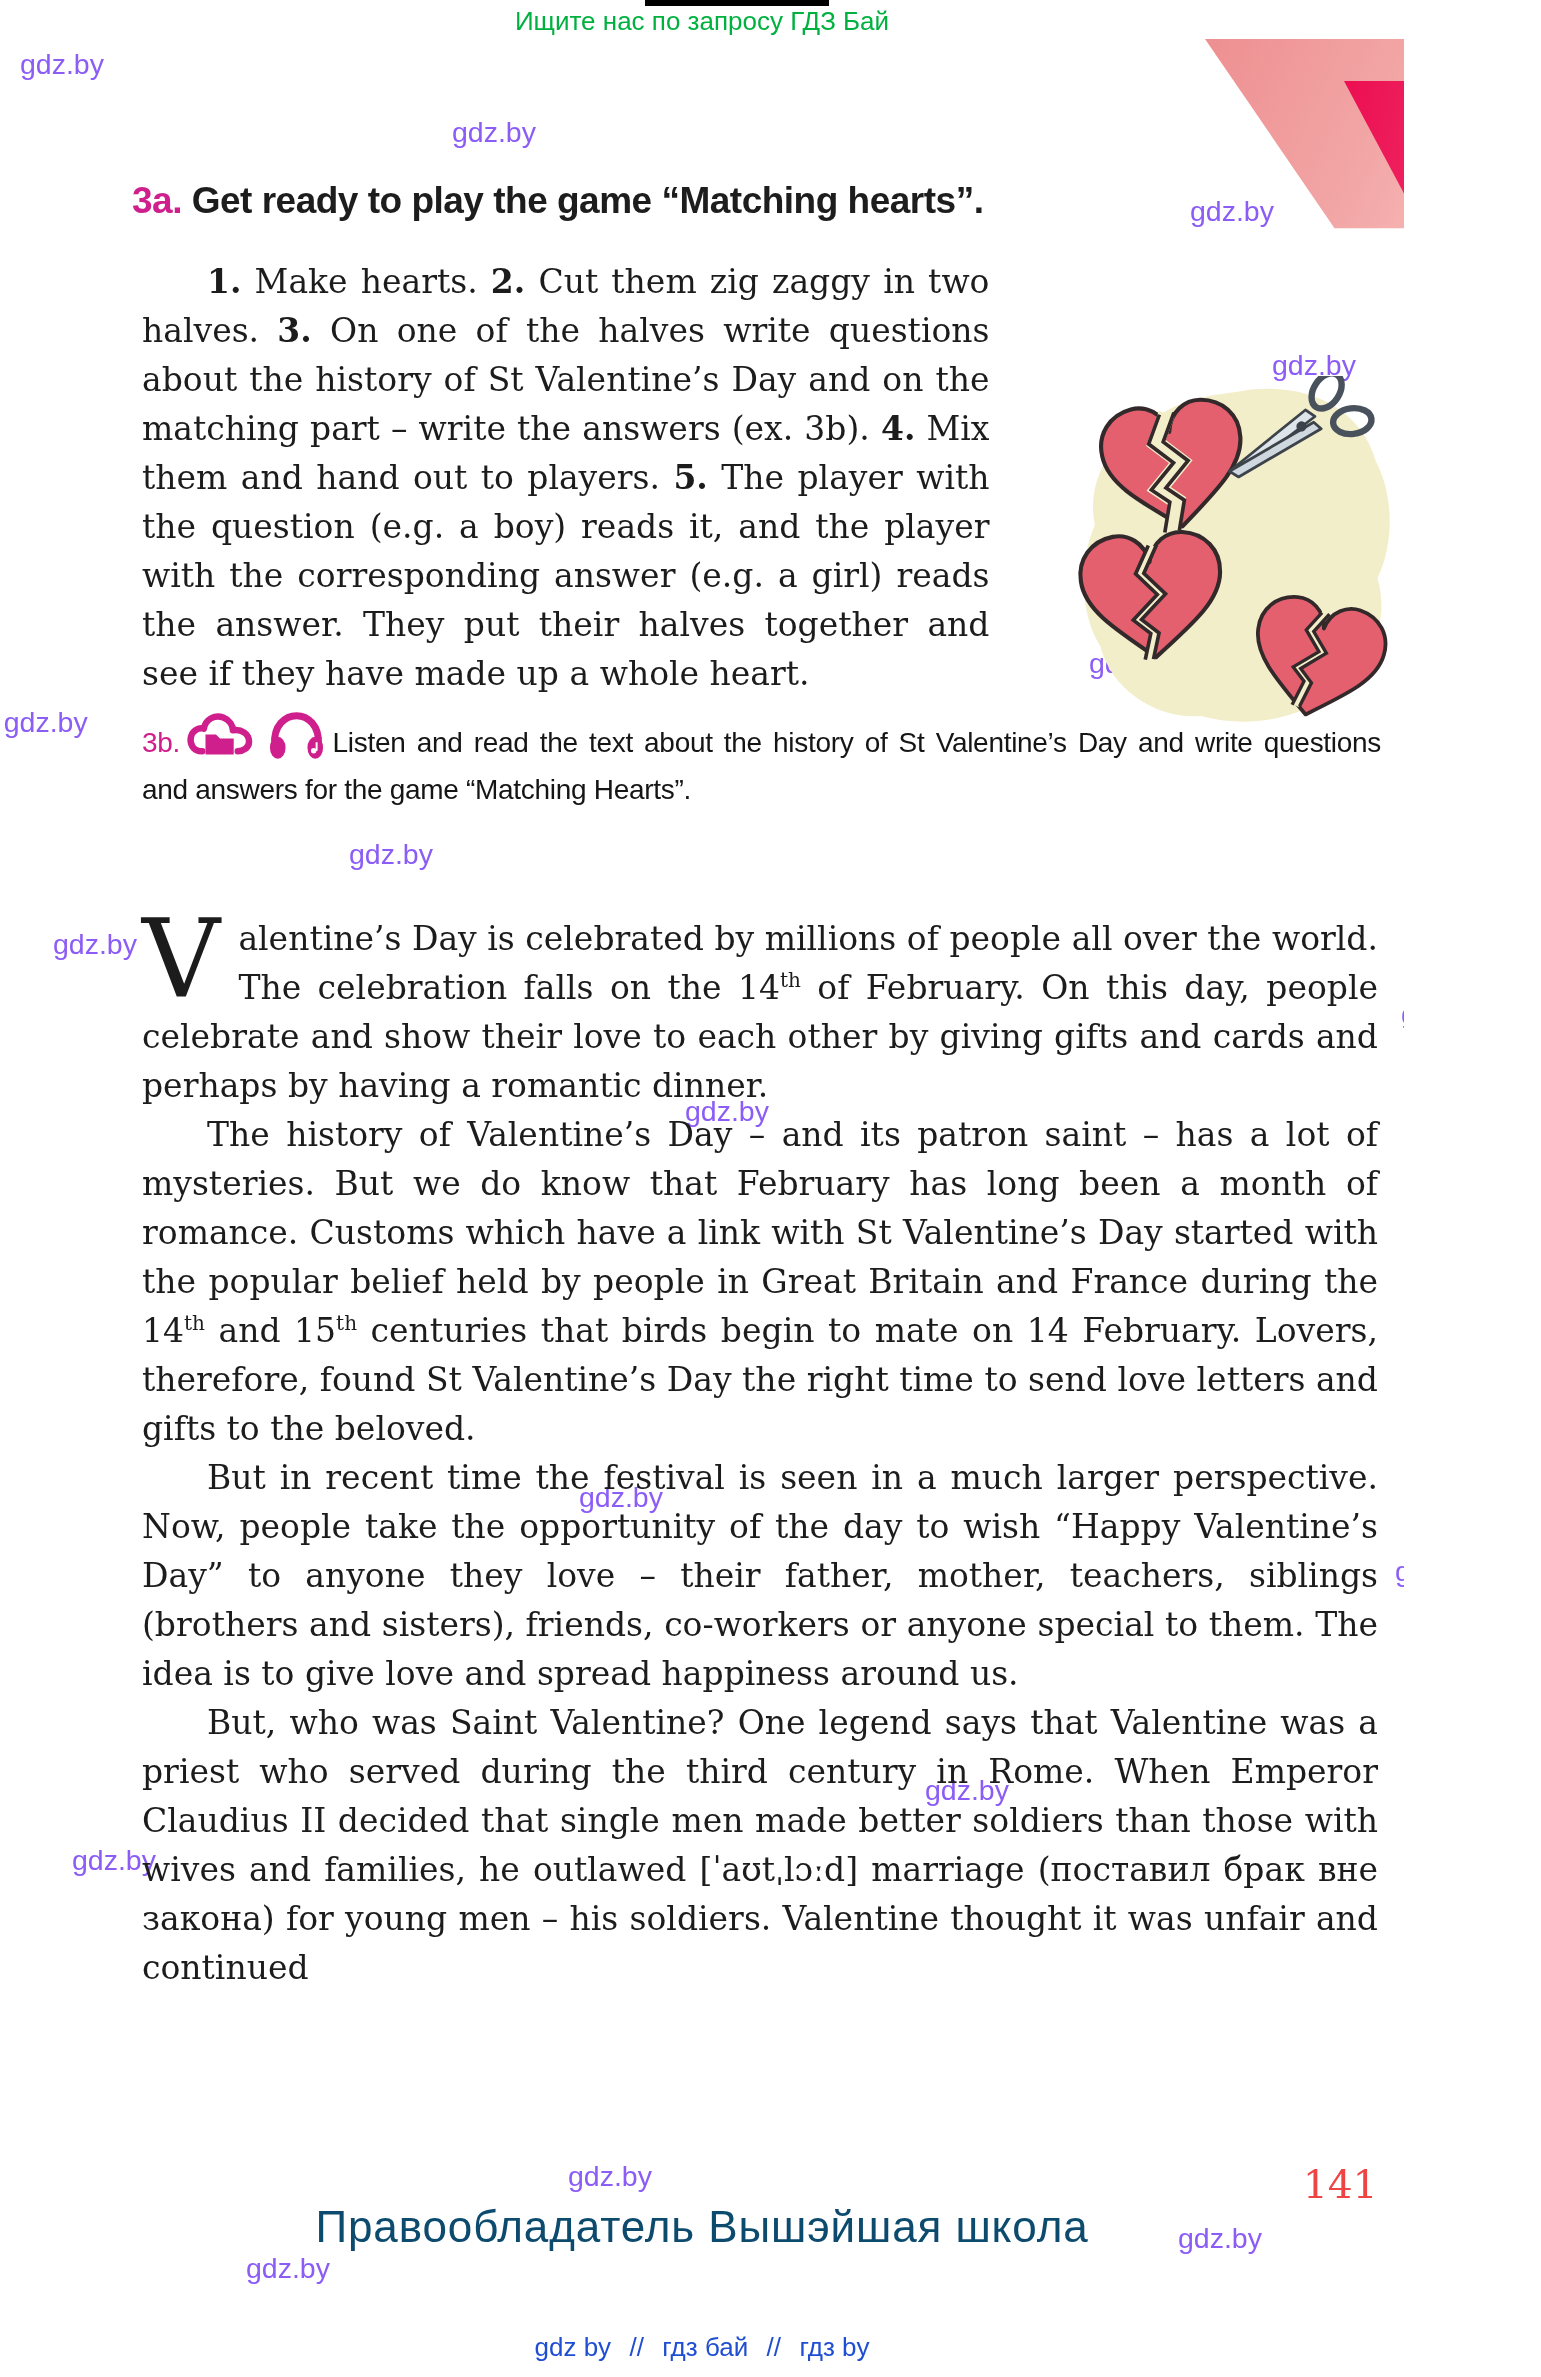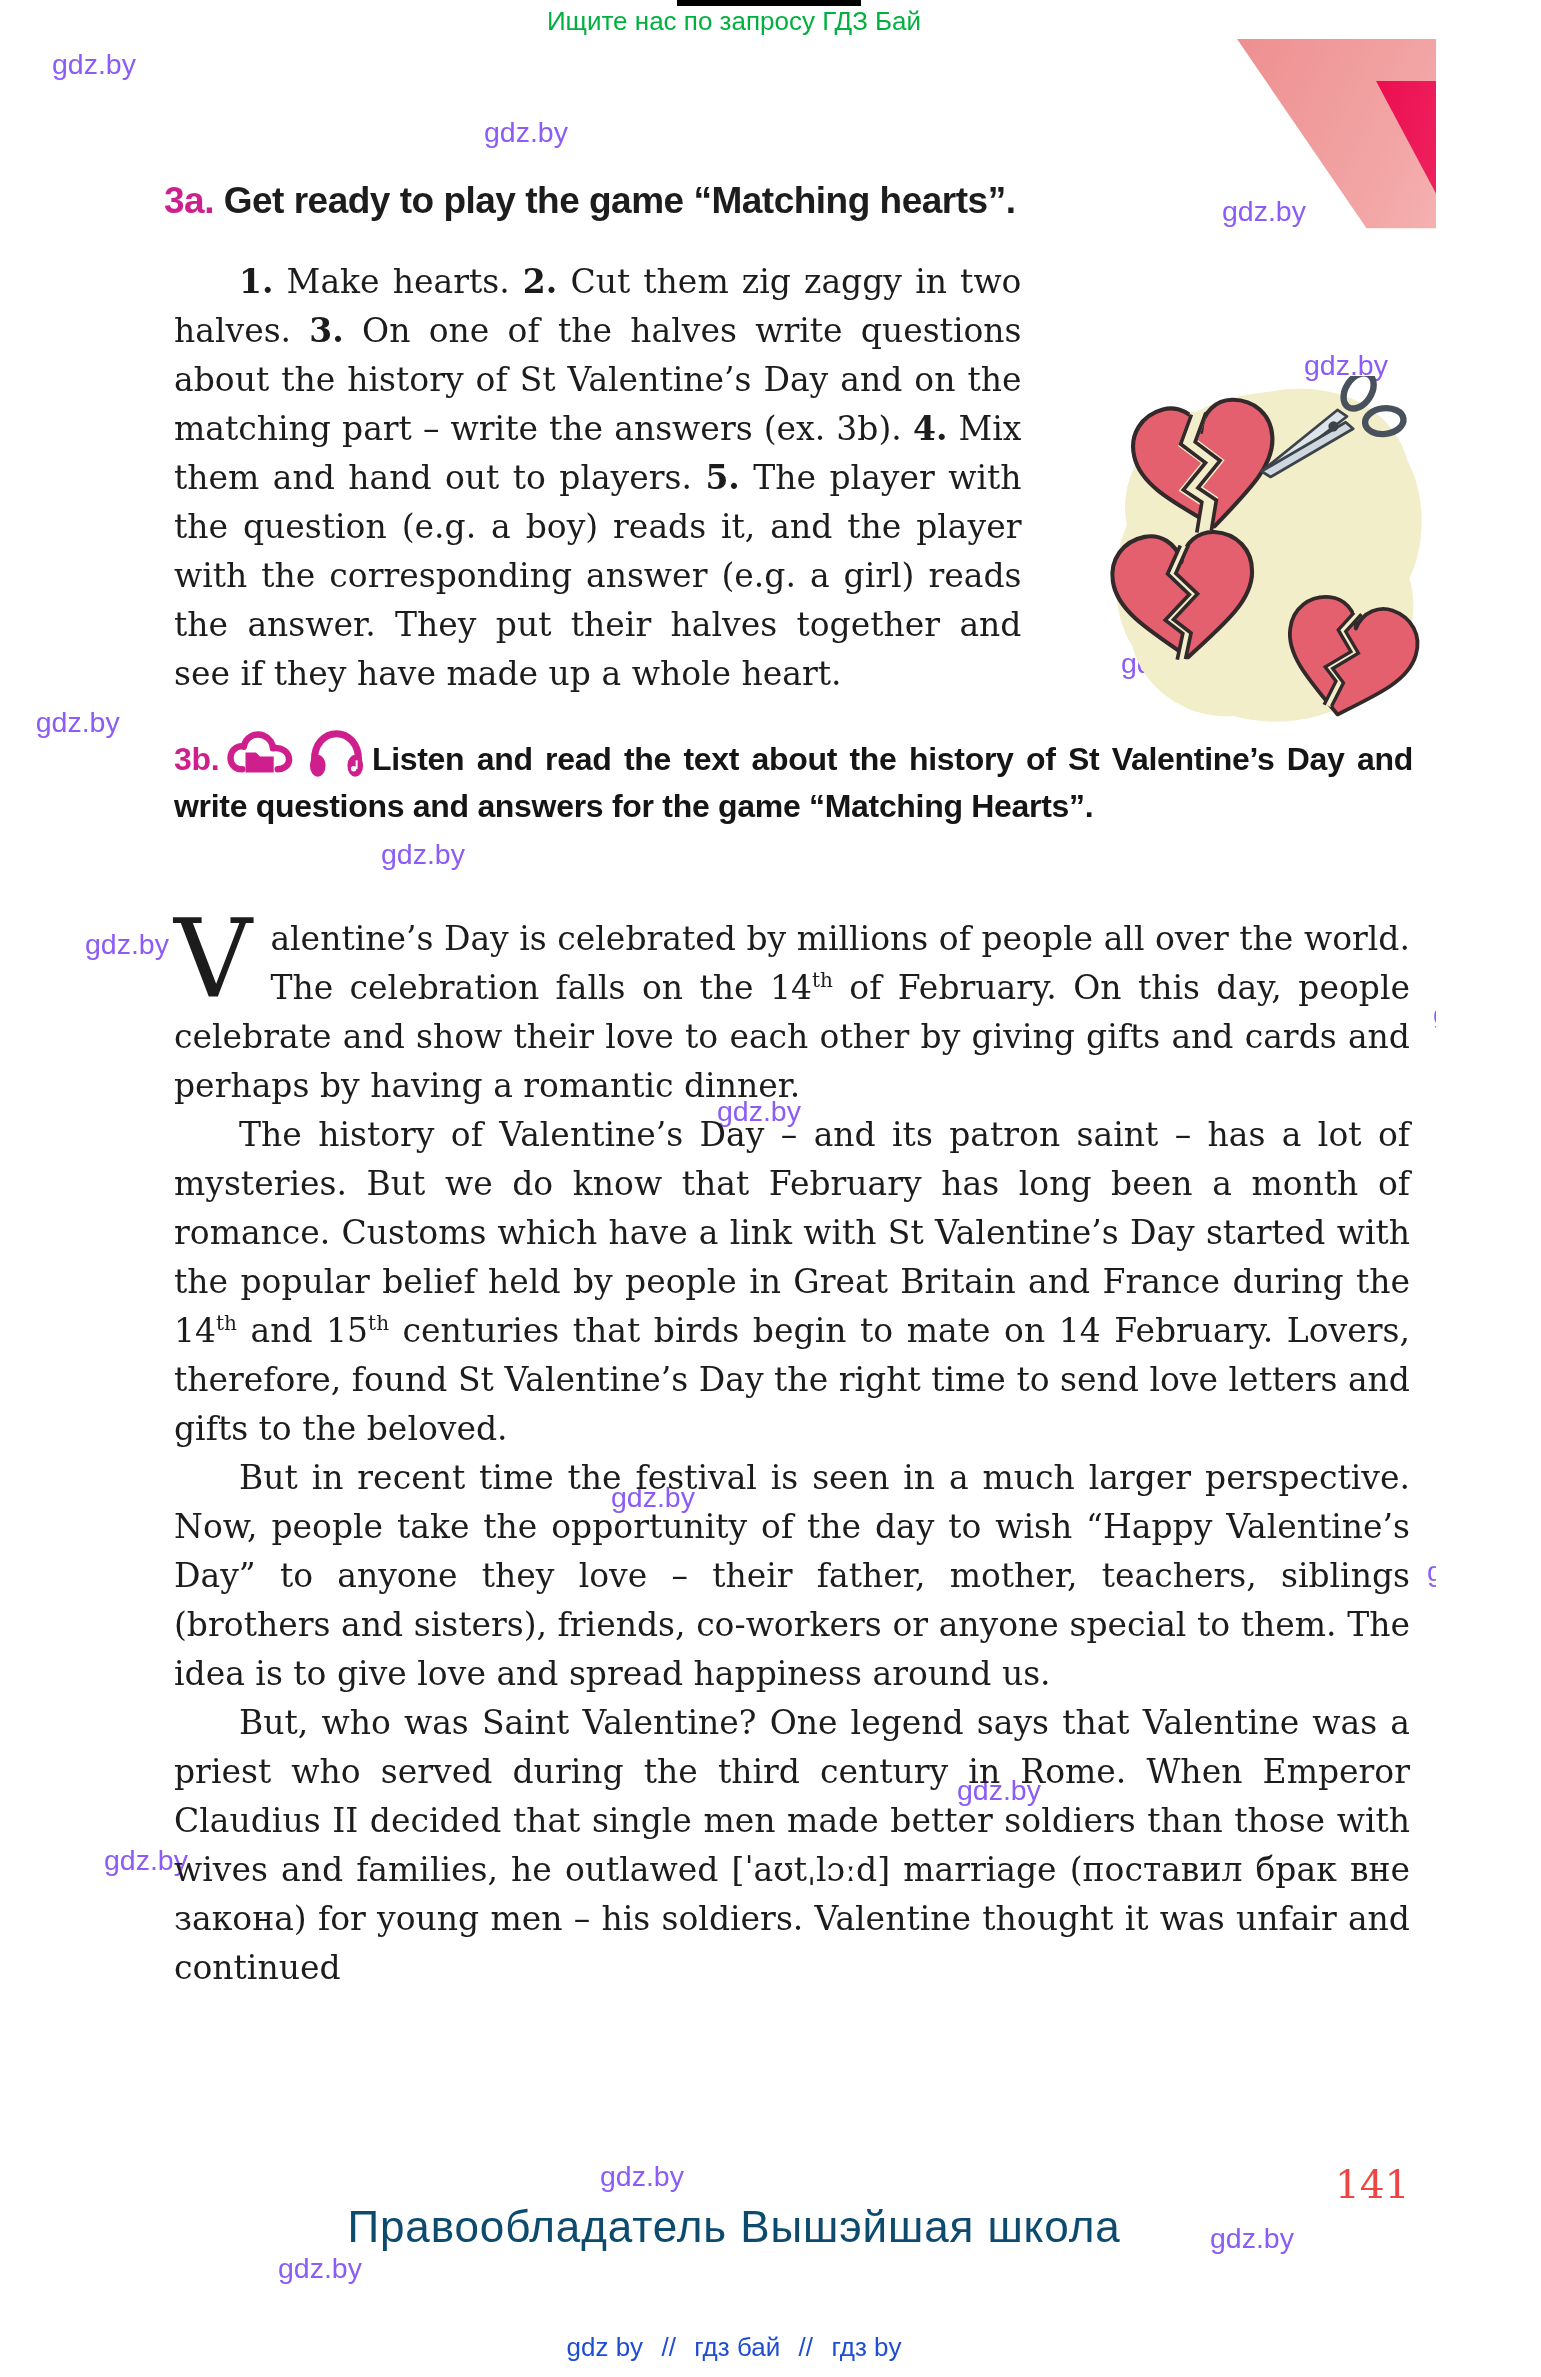--- a/index.html
+++ b/index.html
@@ -1,17 +1,17 @@
 <!DOCTYPE html>
 <html style="font-size:14.7px"><head>
 <meta charset="utf-8">
 <style>
   html,body { margin:0; padding:0; background:#ffffff; }
   .page { position:relative; width:1404px; height:2377px; background:#fff; overflow:hidden;
-          font-family:"DejaVu Serif", serif; color:#1c1c1c;margin-left:32px; }
+          font-family:"DejaVu Serif", serif; color:#1c1c1c; }
 
   .top-frag { position:absolute; left:645px; top:0; width:184px; height:6.4px; background:#000; }
 
   .green-banner { position:absolute; top:5.5px; left:0; width:100%; text-align:center;
                   font-family:"Liberation Sans", sans-serif; font-size:26px; color:#00b140; }
 
   .wm { position:absolute; font-family:"Liberation Sans", sans-serif; font-size:28.5px;
         color:#8b5cf6; white-space:nowrap; }
 
   .shape-light { position:absolute; left:1191px; top:39px; width:350px; height:195px;
@@ -25,22 +25,22 @@
          font-weight:bold; font-size:37px; letter-spacing:-0.5px; color:#1d1d1d; }
   .magenta { color:#cf1f8c; }
 
   .steps { position:absolute; left:142px; top:257px; width:1236px;
            font-size:33px; line-height:49px; text-align:justify; text-indent:65px; }
   .steps b { font-weight:bold; }
 
   .ill { float:right; width:372px; height:358px; margin:119px 0 7.4px 16.5px;
          box-sizing:border-box; padding-right:37px; }
 
-  .h3b { position:absolute; left:142px; top:729px; width:1239px;
-         font-family:"Liberation Sans", sans-serif; font-weight:bold; font-size:32px;
+  .h3b { position:absolute; left:142px; top:711px; width:1239px;
+         font-family:"Liberation Sans", sans-serif; font-weight:normal; font-size:28px;
          line-height:47px; text-align:justify; color:#151515; letter-spacing:-0.3px; }
   .h3b .icon-inline { vertical-align:-9.2px; margin:0 6.4px; }
 
   .article { position:absolute; left:142px; top:914px; width:1236px;
              font-size:33px; line-height:49px; text-align:justify; }
   .article p { margin:0; text-indent:65px; }
   .article p.first { text-indent:0; }
   .dropcap { float:left; font-size:108px; line-height:88px; height:92px;
              padding:1.8px 18.4px 0 0; }
   .article sup { font-size:20px; line-height:0; vertical-align:super; }

